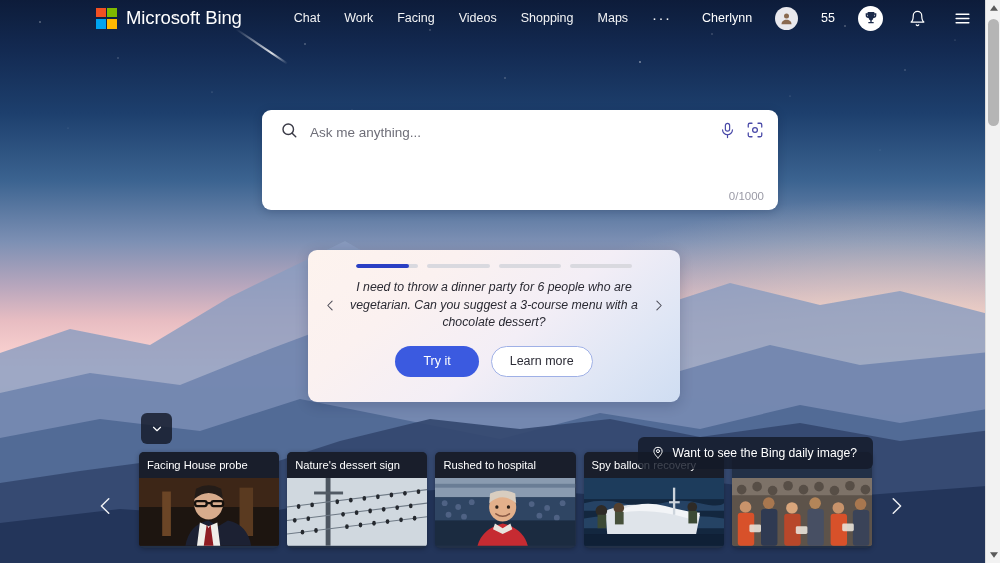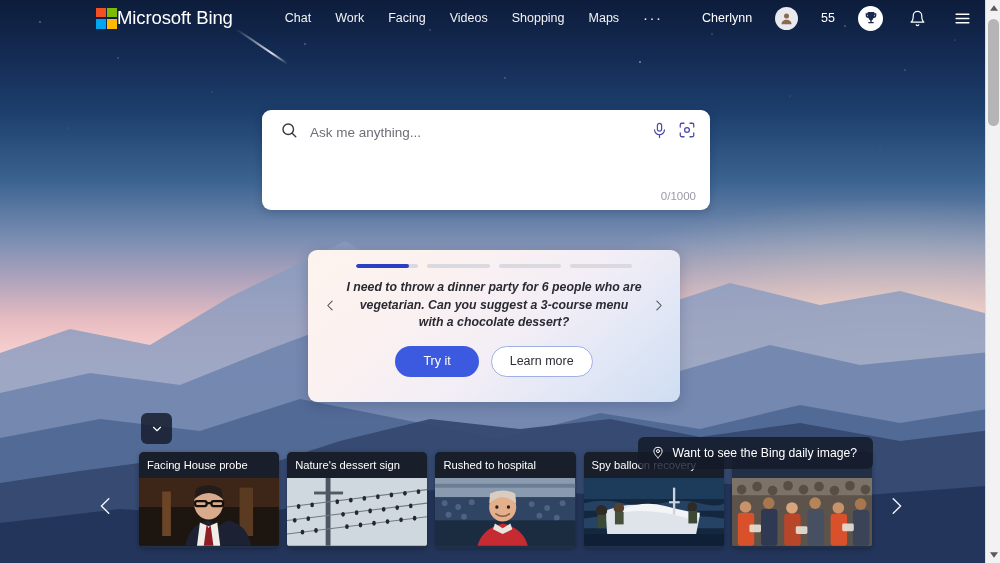--- a/index.html
+++ b/index.html
@@ -72,20 +72,21 @@
     left: 0; top: 0;
     width: 985px; height: 36px;
     display: flex;
     align-items: center;
     z-index: 20;
   }
 
   .brand {
     display: flex;
     align-items: center;
+    gap: 9px;
     margin-left: 96px;
     cursor: pointer;
   }
 
   .ms-logo {
     width: 21px; height: 21px;
     display: grid;
     grid-template-columns: 1fr 1fr;
     grid-template-rows: 1fr 1fr;
     gap: 1.6px;
@@ -162,21 +163,21 @@
   .icon-btn {
     width: 22px; height: 22px;
     display: flex; align-items: center; justify-content: center;
     cursor: pointer;
   }
 
   
   .searchbox {
     position: absolute;
     left: 262px; top: 110px;
-    width: 448px; height: 100px;
+    width: 516px; height: 100px;
     background: #fff;
     border-radius: 9px;
     box-shadow: 0 2px 10px rgba(10,20,50,0.22);
     z-index: 15;
   }
   .search-row {
     display: flex;
     align-items: center;
     height: 44px;
     padding: 0 14px 0 18px;
@@ -245,21 +246,20 @@
     cursor: pointer;
   }
   .sugg-text {
     flex: 1;
     text-align: center;
     font-style: italic;
     font-size: 12.3px;
     line-height: 17.5px;
     color: #2a2a33;
     padding: 0 2px;
-    font-weight: bold;
   }
 
   .sugg-buttons {
     display: flex;
     justify-content: center;
     gap: 12px;
     margin-top: 2px;
   }
   .btn-primary {
     background: #3b5ae0;

